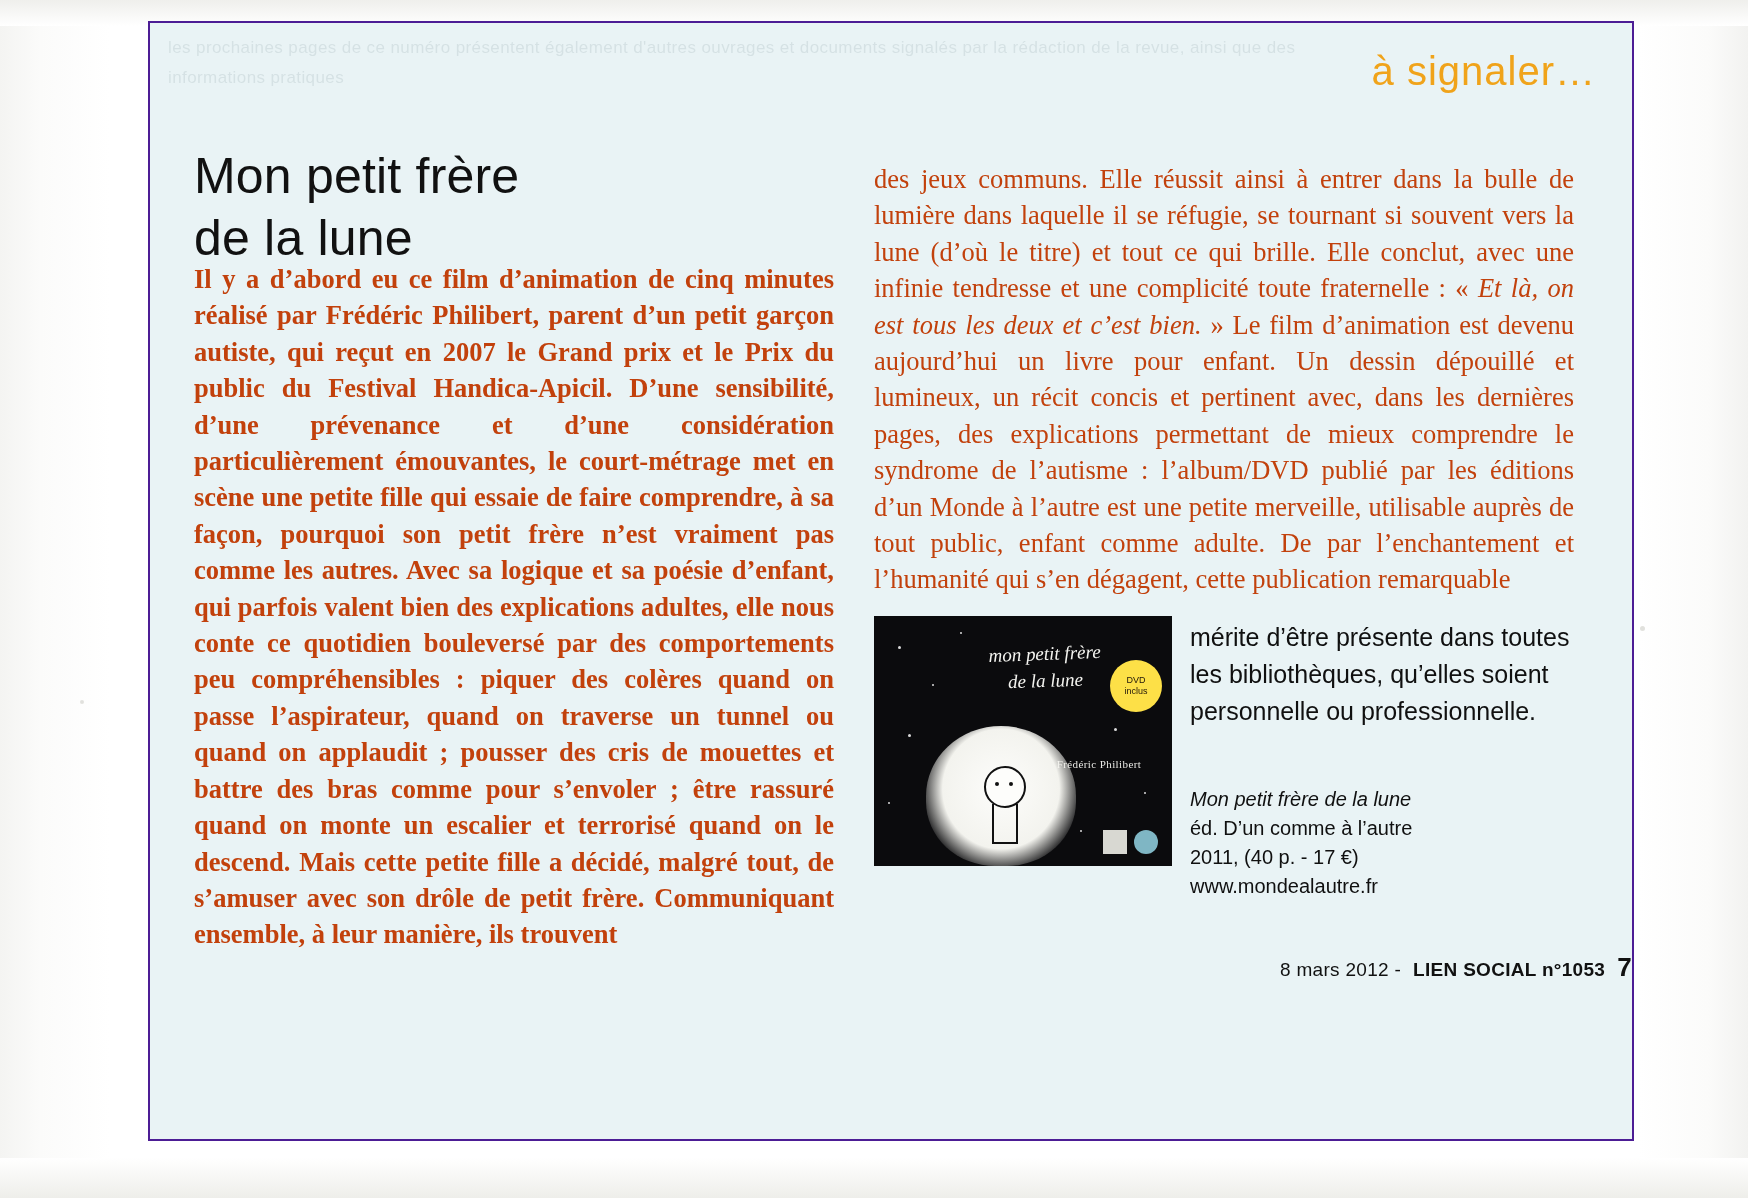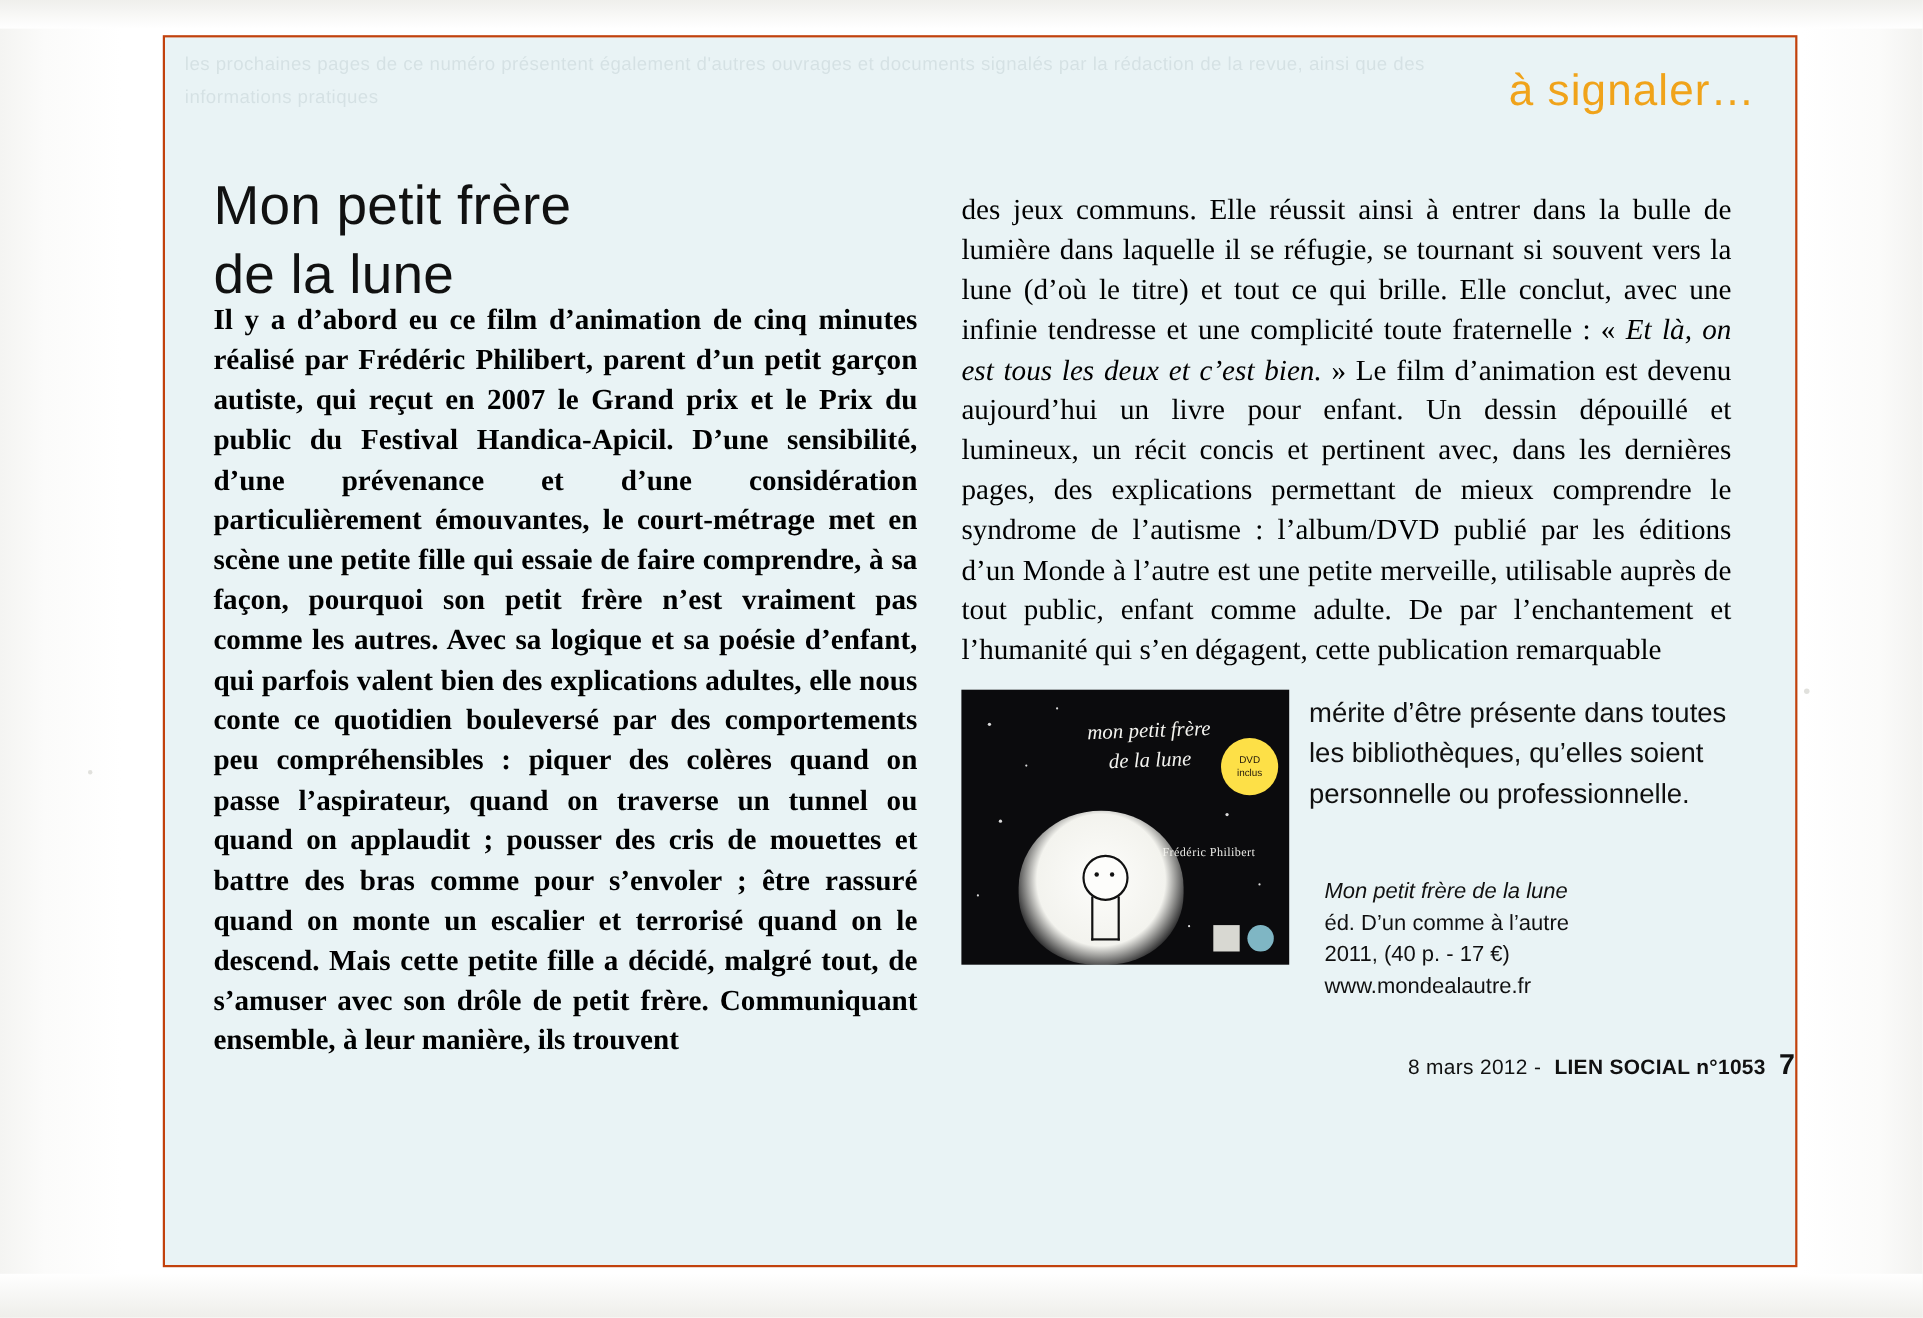--- a/index.html
+++ b/index.html
@@ -30,25 +30,25 @@
   .scan-shadow-bottom {
     position: absolute;
     left: 0; right: 0; bottom: 0; height: 40px;
     background: linear-gradient(0deg, #eeeeea 0%, #ffffff 100%);
   }
 
   
   .article-box {
     position: absolute;
     left: 148px;
-    top: 32px;
+    top: 21px;
     width: 1486px;
     height: 1120px;
     background: #e9f3f5;
-    border: 2px solid #c2410c;
+    border: 2px solid #4c1d95;
     box-sizing: border-box;
   }
   
   .ghost {
     position: absolute;
     left: 18px;
     top: 10px;
     width: 1180px;
     height: 120px;
     opacity: 0.10;
@@ -85,21 +85,21 @@
     letter-spacing: 0.2px;
   }
 
   
   .col {
     position: absolute;
     box-sizing: border-box;
     font-family: "Liberation Serif", serif;
     font-size: 26.5px;
     line-height: 36.4px;
-    color: #000000;
+    color: #c2410c;
     text-align: justify;
   }
   .col p { margin: 0; }
   .col-left {
     left: 44px;
     top: 238px;
     width: 640px;
     font-weight: bold;
   }
   .col-right {
@@ -229,21 +229,20 @@
   }
   .caption {
     position: absolute;
     left: 1040px;
     top: 762px;
     width: 390px;
     font-family: "Liberation Sans", sans-serif;
     font-size: 20px;
     line-height: 29px;
     color: #101010;
-    margin-left: 14px;
   }
   .caption .it { font-style: italic; }
 
   .footer {
     position: absolute;
     right: 116px;
     top: 952px;
     font-family: "Liberation Sans", sans-serif;
     font-size: 19px;
     color: #111111;

